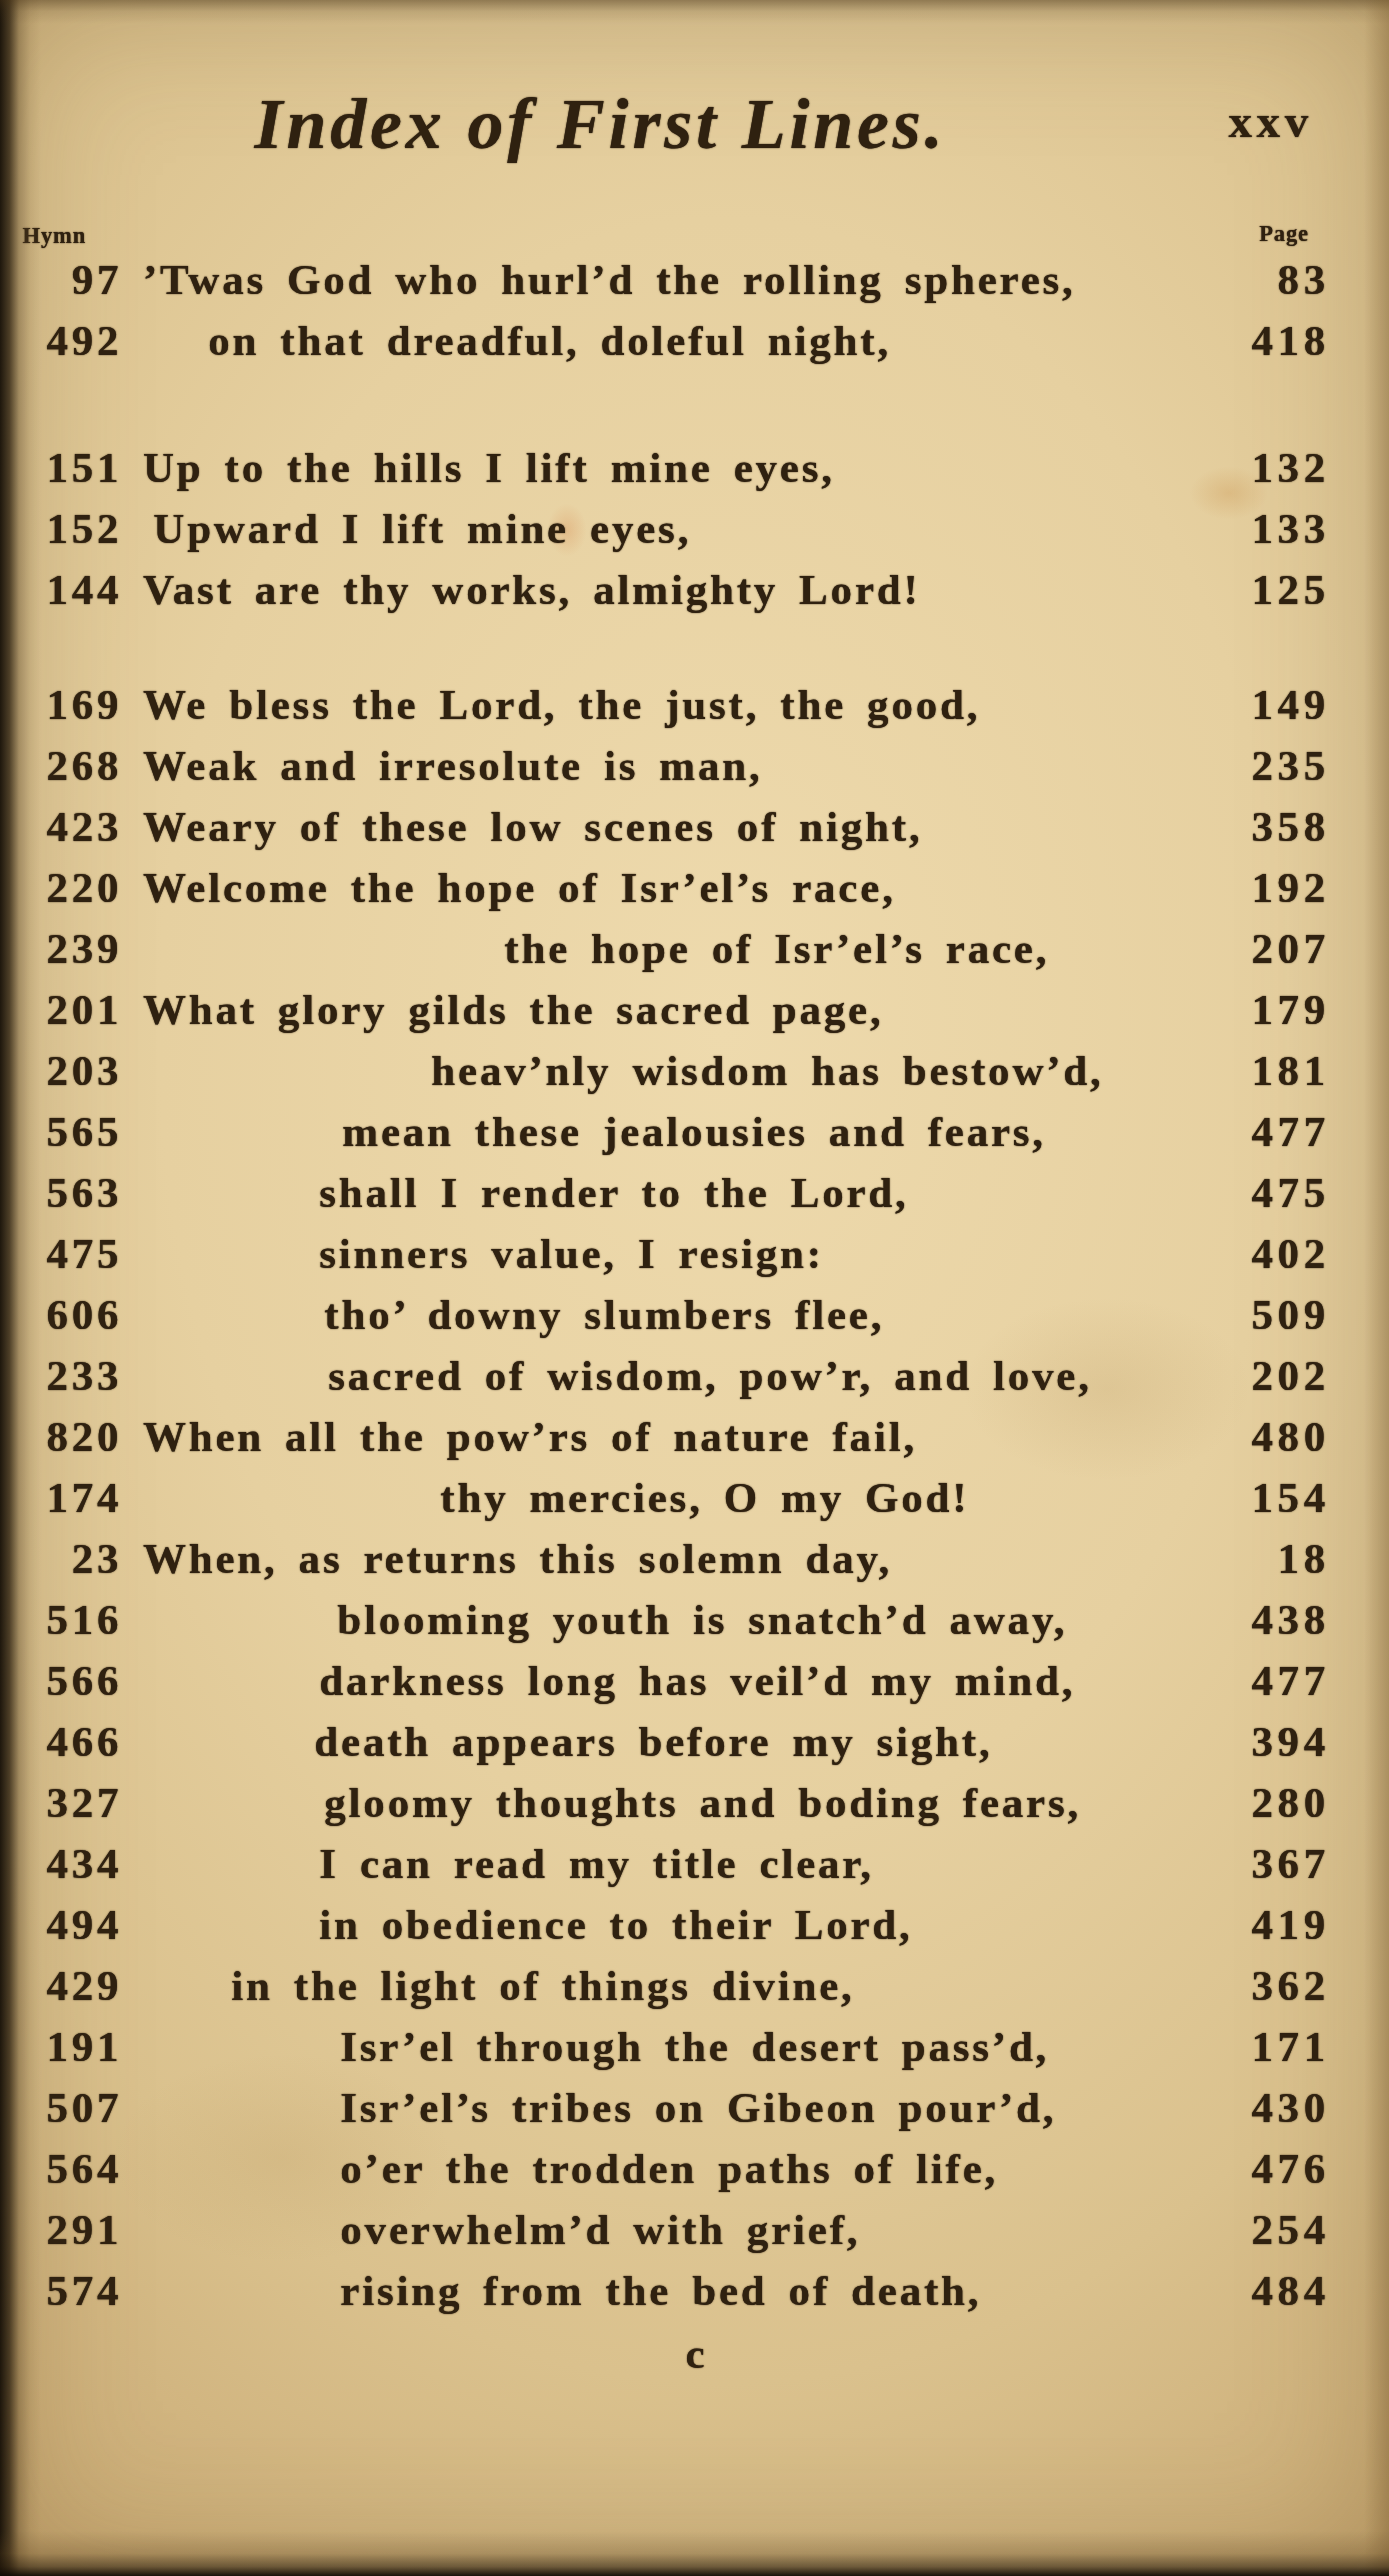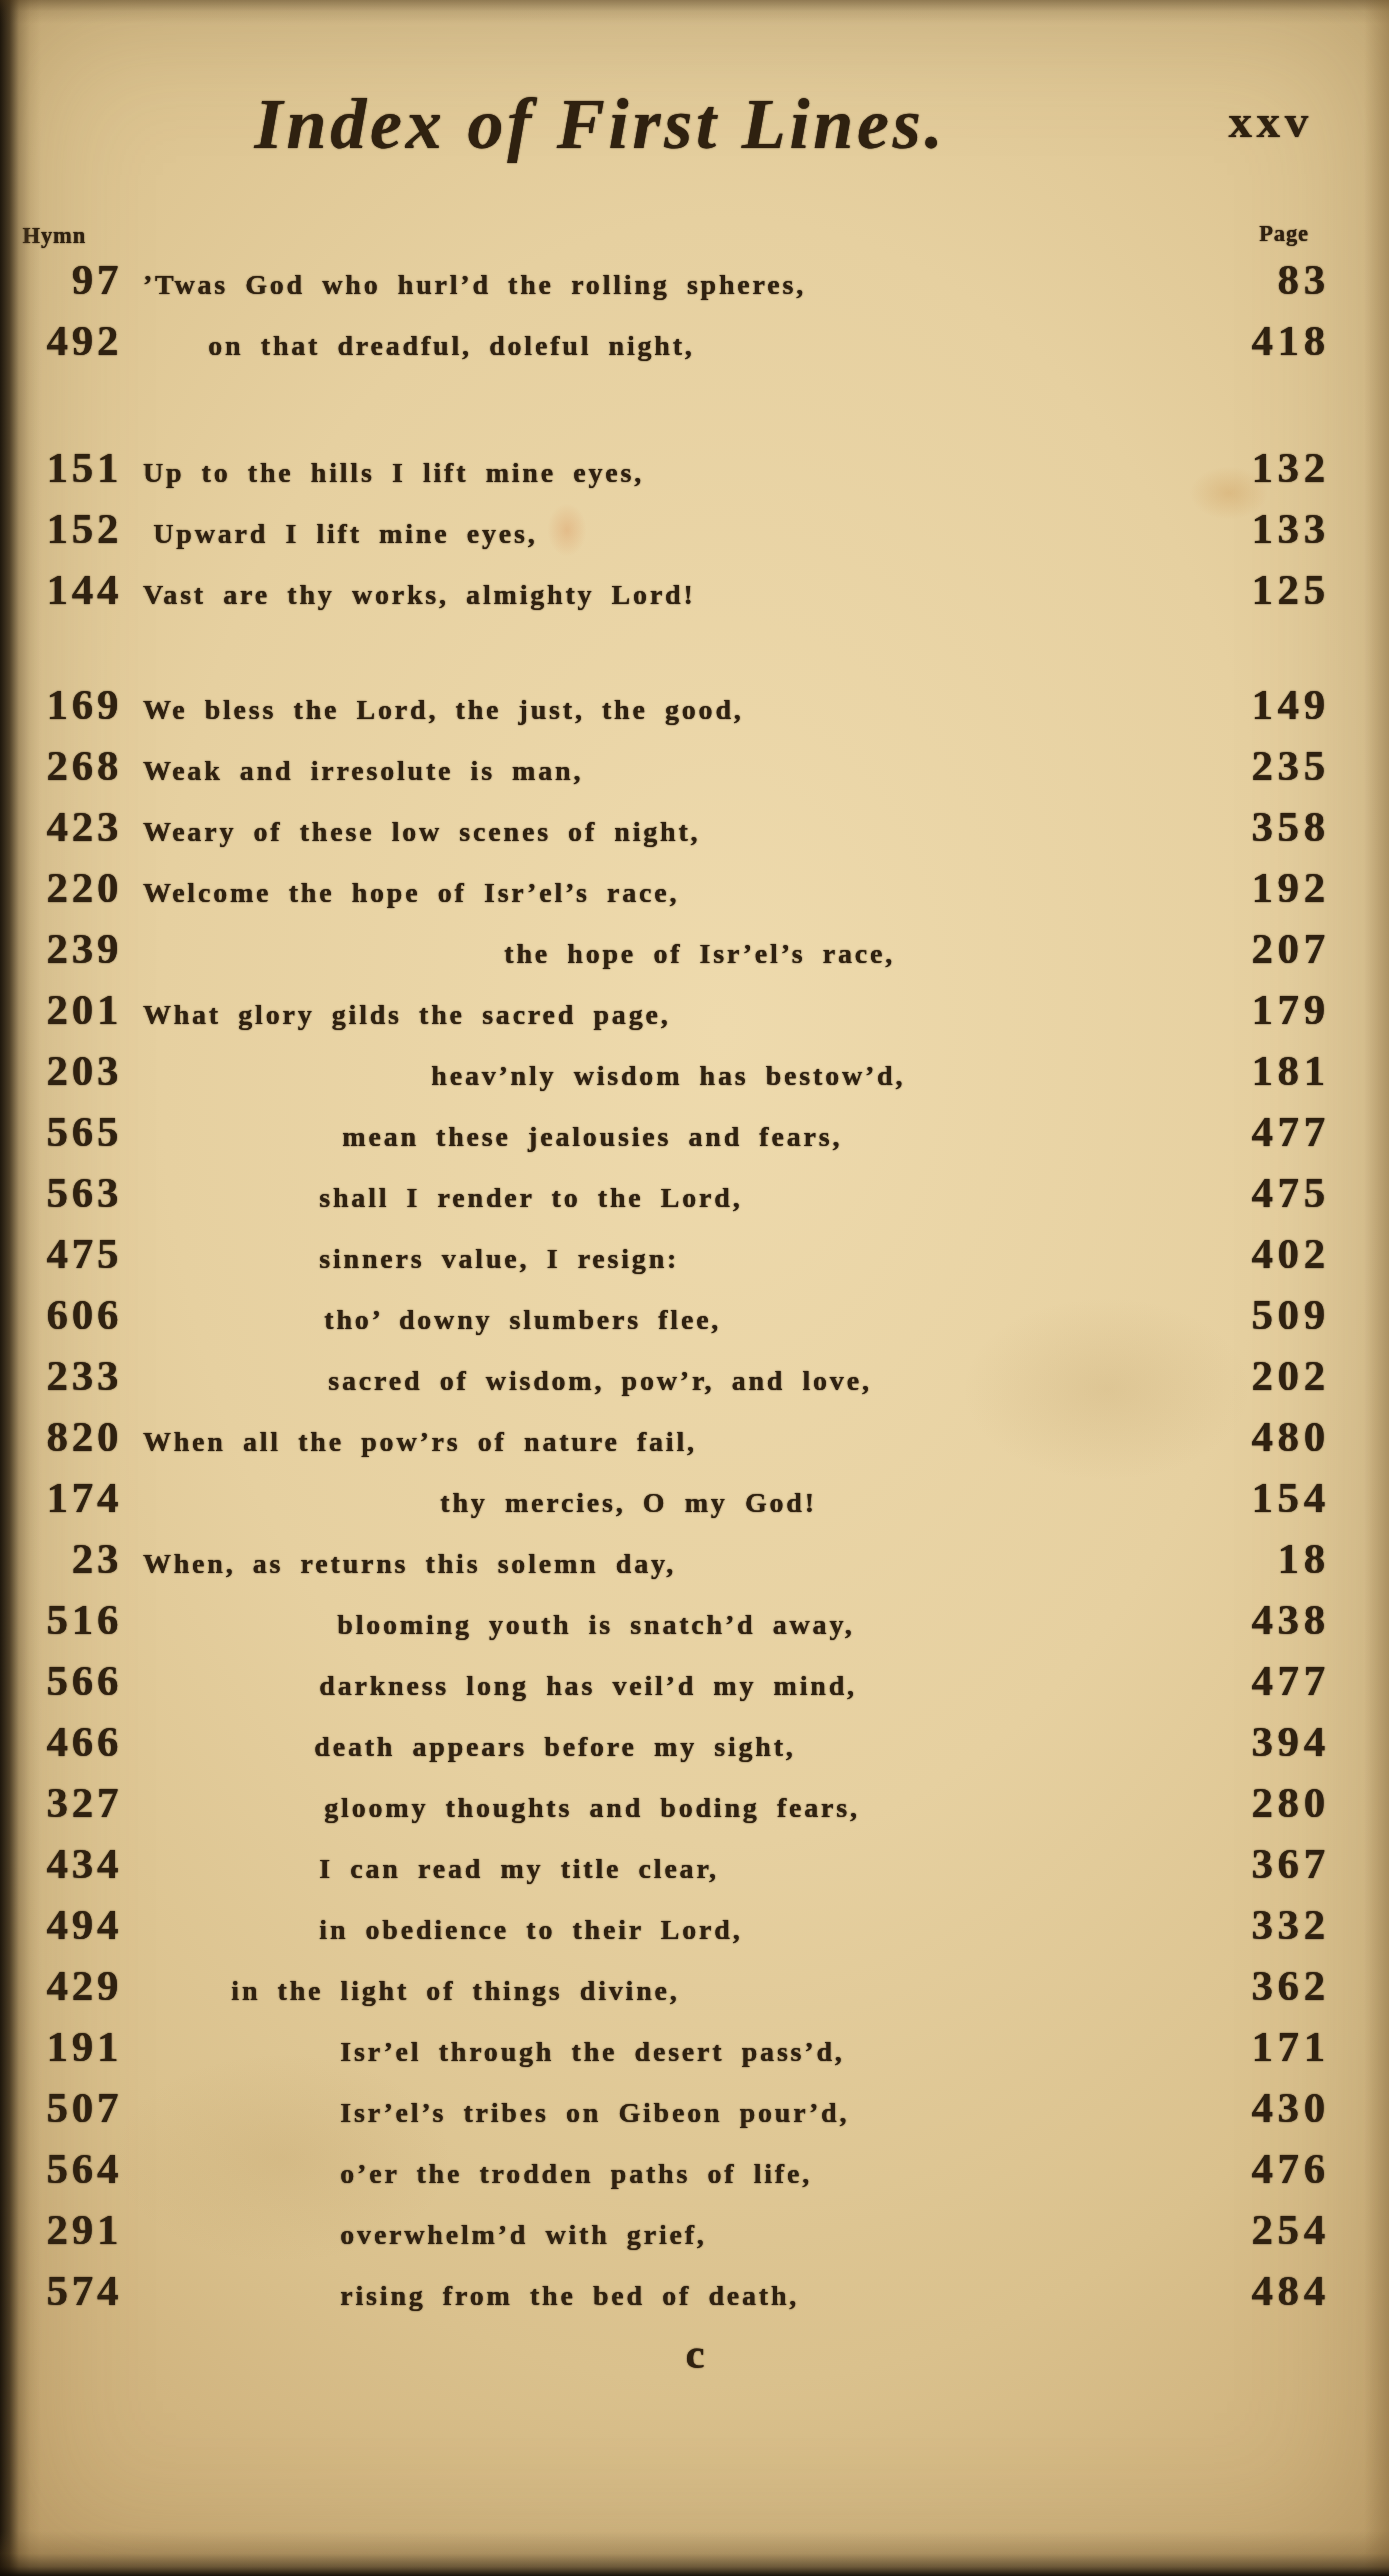--- a/index.html
+++ b/index.html
@@ -35,21 +35,21 @@
     font-size:72px; font-style:italic; font-weight:bold; letter-spacing:3.8px; }
   .folio { position:absolute; right:77px; top:11.3px;
     font-size:47px; font-weight:bold; letter-spacing:4.7px; }
 
   .hymn-label { position:absolute; left:22.5px; top:223px; font-size:22.5px; font-weight:bold; letter-spacing:0.9px; }
   .page-label { position:absolute; right:81px; top:221px; font-size:22.5px; font-weight:bold; letter-spacing:0.9px; }
 
   .entries { position:absolute; top:255px; left:11.3px; right:60px; }
   .row { display:flex; align-items:baseline; height:61px; white-space:nowrap; }
   .hymn-num { flex:0 0 111px; text-align:right; font-size:43px; font-weight:bold; letter-spacing:3.8px; }
-  .first-line { font-size:28px; font-weight:bold; letter-spacing:2.8px; word-spacing:7.5px; }
+  .first-line { font-size:43px; font-weight:bold; letter-spacing:2.8px; word-spacing:7.5px; }
   .page-num { margin-left:auto; padding-left:19px; font-size:43px; font-weight:bold; letter-spacing:4.7px; flex:0 0 auto; }
 
   .sig { position:absolute; top:2329px; left:0; right:0; text-align:center;
     font-size:43px; font-weight:bold; }
 </style>
 </head>
 <body>
 
 <div class="page">
   <div class="running-head">
@@ -182,21 +182,21 @@
         <span class="page-num">280</span>
       </div>
       <div class="row ink">
         <span class="hymn-num">434</span>
         <span class="first-line" style="margin-left: 197px;">I can read my title clear,</span>
         <span class="page-num">367</span>
       </div>
       <div class="row ink">
         <span class="hymn-num">494</span>
         <span class="first-line" style="margin-left: 197px;">in obedience to their Lord,</span>
-        <span class="page-num">332</span>
+        <span class="page-num">419</span>
       </div>
       <div class="row ink">
         <span class="hymn-num">429</span>
         <span class="first-line" style="margin-left: 109px;">in the light of things divine,</span>
         <span class="page-num">362</span>
       </div>
       <div class="row ink">
         <span class="hymn-num">191</span>
         <span class="first-line" style="margin-left: 218px;">Isr’el through the desert pass’d,</span>
         <span class="page-num">171</span>

